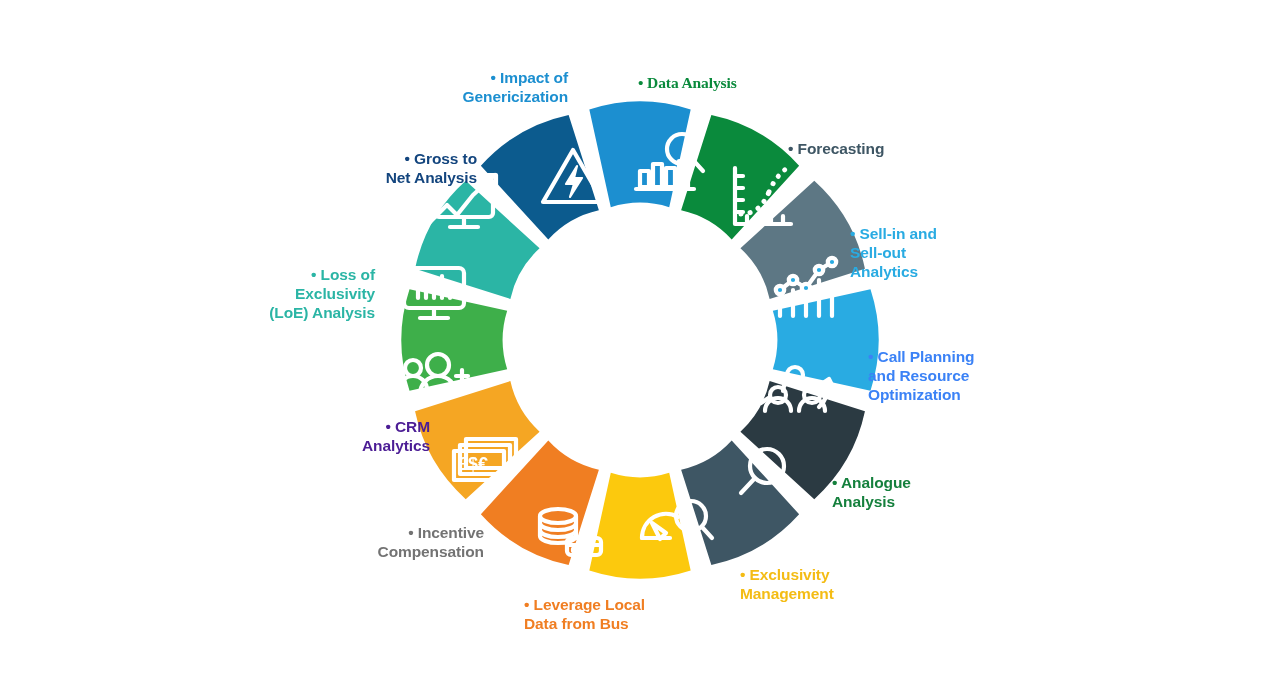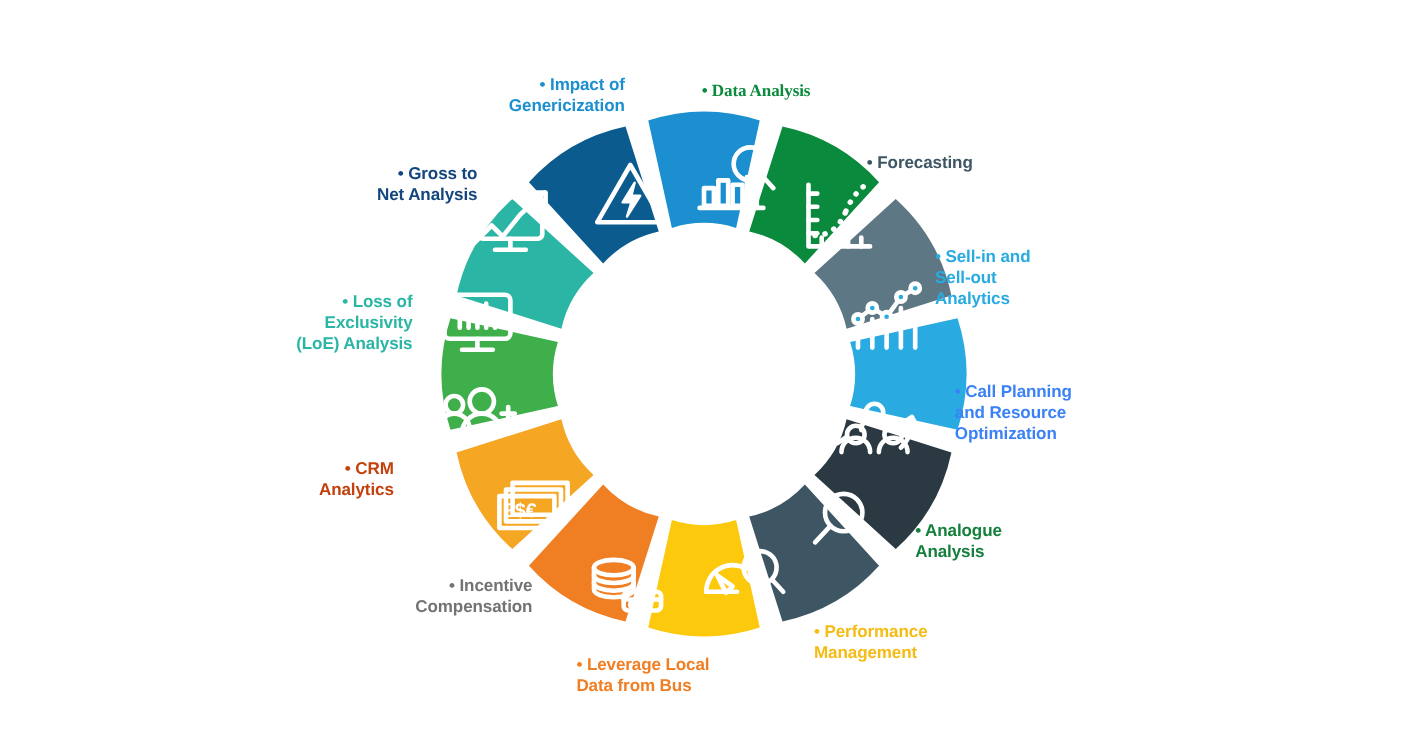--- a/index.html
+++ b/index.html
@@ -196,29 +196,29 @@
       <div class="label lbl-right" style="color: rgb(10, 138, 60); top: 74px; left: 638px; font-family: Liberation Serif, serif;"><span class="label-text">• Data Analysis</span></div>
       <div class="label lbl-right" style="color: rgb(62, 86, 100); top: 140px; left: 788px;"><span class="label-text">• Forecasting</span></div>
       <div class="label lbl-right" style="color: rgb(41, 171, 226); top: 225px; left: 850px;"><span class="label-text">• Sell-in and
 Sell-out
 Analytics</span></div>
       <div class="label lbl-right" style="color: #3b82f6; top: 348px; left: 868px;"><span class="label-text">• Call Planning
 and Resource
 Optimization</span></div>
       <div class="label lbl-right" style="color: #15803d; top: 474px; left: 832px;"><span class="label-text">• Analogue
 Analysis</span></div>
-      <div class="label lbl-right" style="color: rgb(244, 188, 20); top: 566px; left: 740px;"><span class="label-text">• Performance
+      <div class="label lbl-right" style="color: rgb(244, 188, 20); top: 566px; left: 740px;"><span class="label-text">• Exclusivity
 Management</span></div>
       <div class="label lbl-right" style="color: rgb(240, 126, 34); top: 596px; left: 524px;"><span class="label-text">• Leverage Local
 Data from Bus</span></div>
       <div class="label lbl-left" style="color: #737373; top: 524px; right: 797px;"><span class="label-text">• Incentive
 Compensation</span></div>
-      <div class="label lbl-left" style="color: #c2410c; top: 418px; right: 923px;"><span class="label-text">• CRM
+      <div class="label lbl-left" style="color: #4c1d95; top: 418px; right: 851px;"><span class="label-text">• CRM
 Analytics</span></div>
       <div class="label lbl-left" style="color: rgb(43, 181, 165); top: 266px; right: 906px;"><span class="label-text">• Loss of
 Exclusivity
 (LoE) Analysis</span></div>
-      <div class="label lbl-left" style="color: rgb(19, 69, 126); top: 150px; right: 847px;"><span class="label-text">• Gross to
+      <div class="label lbl-left" style="color: rgb(19, 69, 126); top: 150px; right: 804px;"><span class="label-text">• Gross to
 Net Analysis</span></div>
       <div class="label lbl-left" style="color: rgb(28, 143, 208); top: 69px; right: 713px;"><span class="label-text">• Impact of
 Genericization</span></div>
     </div>
 </div>
 
 </body></html>

